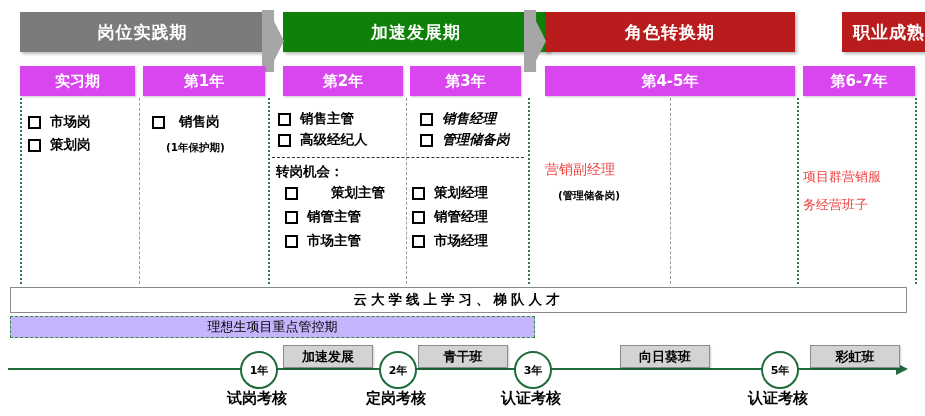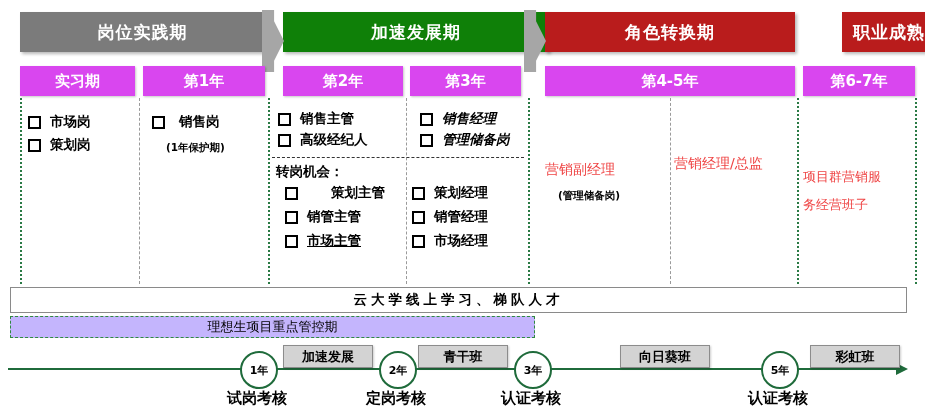--- a/index.html
+++ b/index.html
@@ -257,21 +257,21 @@
   <div class="subhead" style="left:276px; top:163px;">转岗机会：</div>
   <div class="blist" style="left:285px; top:184px;">
     <div class="brow" style="margin-bottom:6px;gap:24px;">
       <span class="bsq"></span>
       <span class="btxt">策划主管</span>
     </div>
     <div class="brow" style="margin-bottom:6px;">
       <span class="bsq"></span>
       <span class="btxt">销管主管</span>
     </div>
-    <div class="brow" style="margin-bottom:22px;text-decoration:underline;">
+    <div class="brow" style="margin-bottom:22px;">
       <span class="bsq"></span>
       <span class="btxt">市场主管</span>
     </div>
   </div>
 
   <div class="blist" style="left:420px; top:110px;font-style:italic;">
     <div class="brow" style="margin-bottom:3px;">
       <span class="bsq"></span>
       <span class="btxt">销售经理</span>
     </div>
@@ -290,21 +290,20 @@
       <span class="btxt">销管经理</span>
     </div>
     <div class="brow" style="margin-bottom:6px;">
       <span class="bsq"></span>
       <span class="btxt">市场经理</span>
     </div>
   </div>
 
   <div class="plain" style="left:545px; top:161px; width:125px;">营销副经理</div>
   <div class="note" style="left:558px; top:189px;">(管理储备岗)</div>
-  <div class="plain" style="left:674px; top:155px; width:121px;">营销经理/总监</div>
 
   <div class="plain" style="left:803px; top:168px; width:112px; font-size:13px;">项目群营销服</div>
   <div class="plain" style="left:803px; top:196px; width:112px; font-size:13px;">务经营班子</div>
 
   <div class="bar-solid" style="left:10px; top:287px; width:895px; height:24px;">云大学线上学习、梯队人才</div>
 
   <div class="bar-dashed" style="left:10px; top:316px; width:523px; height:20px;">理想生项目重点管控期</div>
 
 
   <div class="tl-line" style="left:8px; top:368px; width:890px;"></div>

